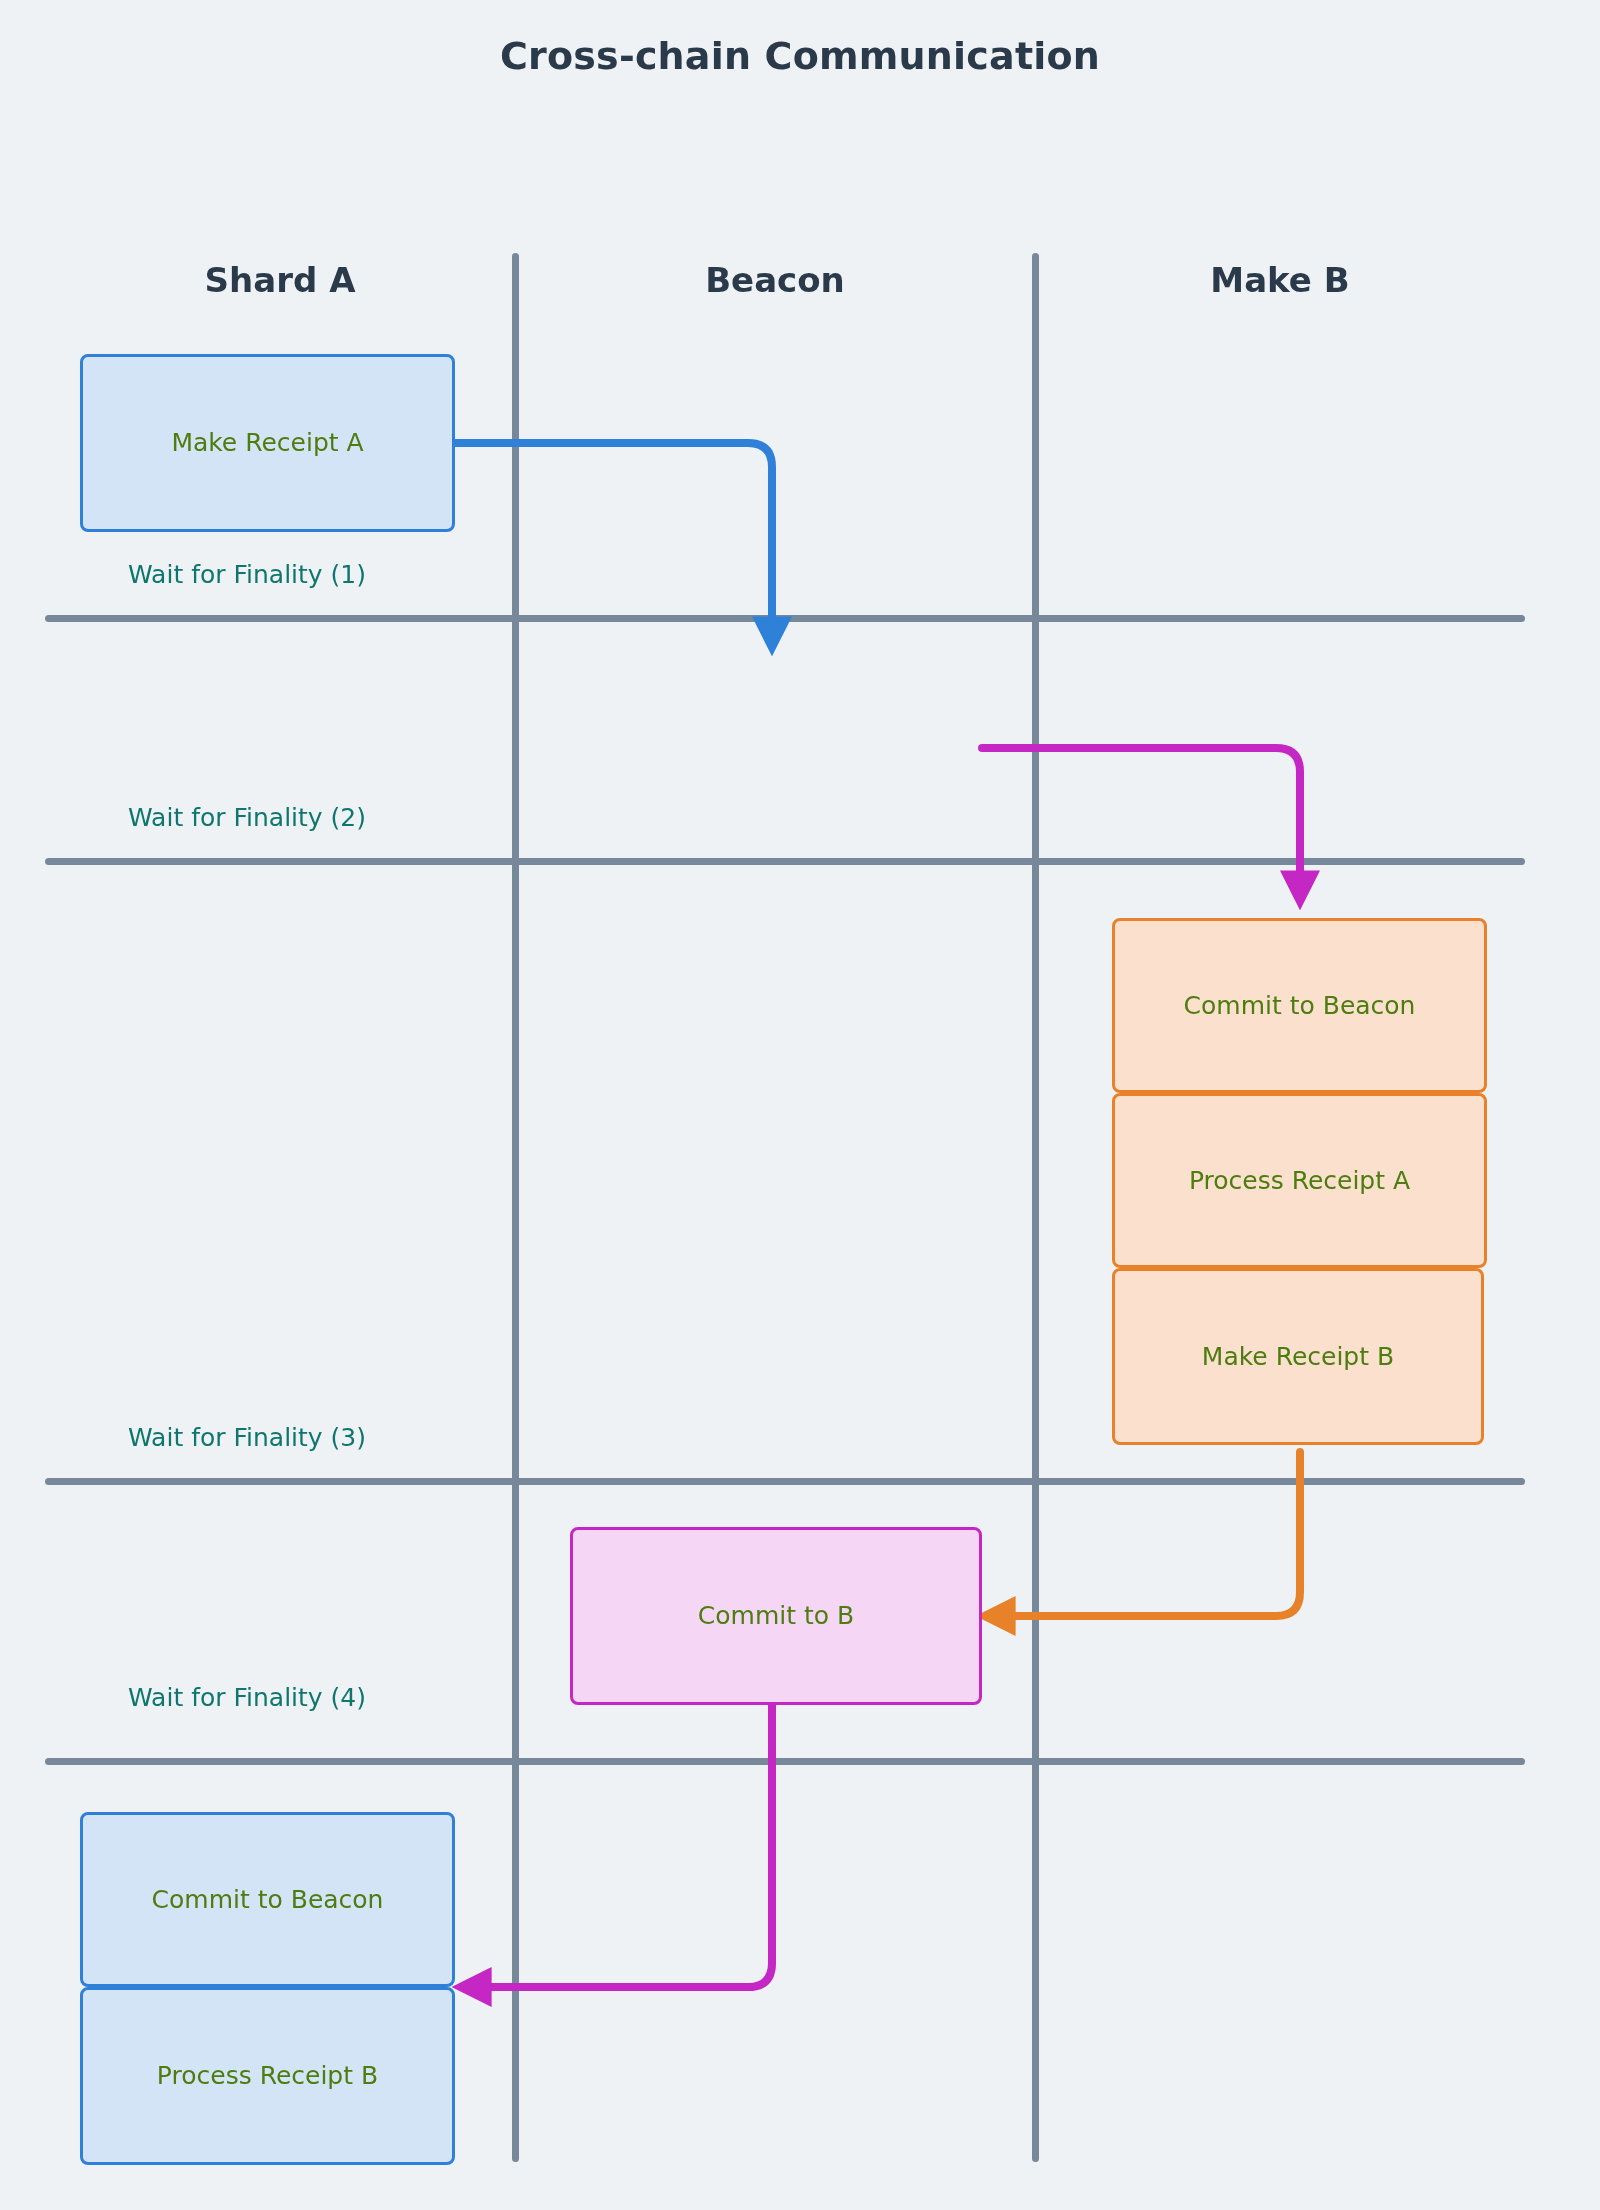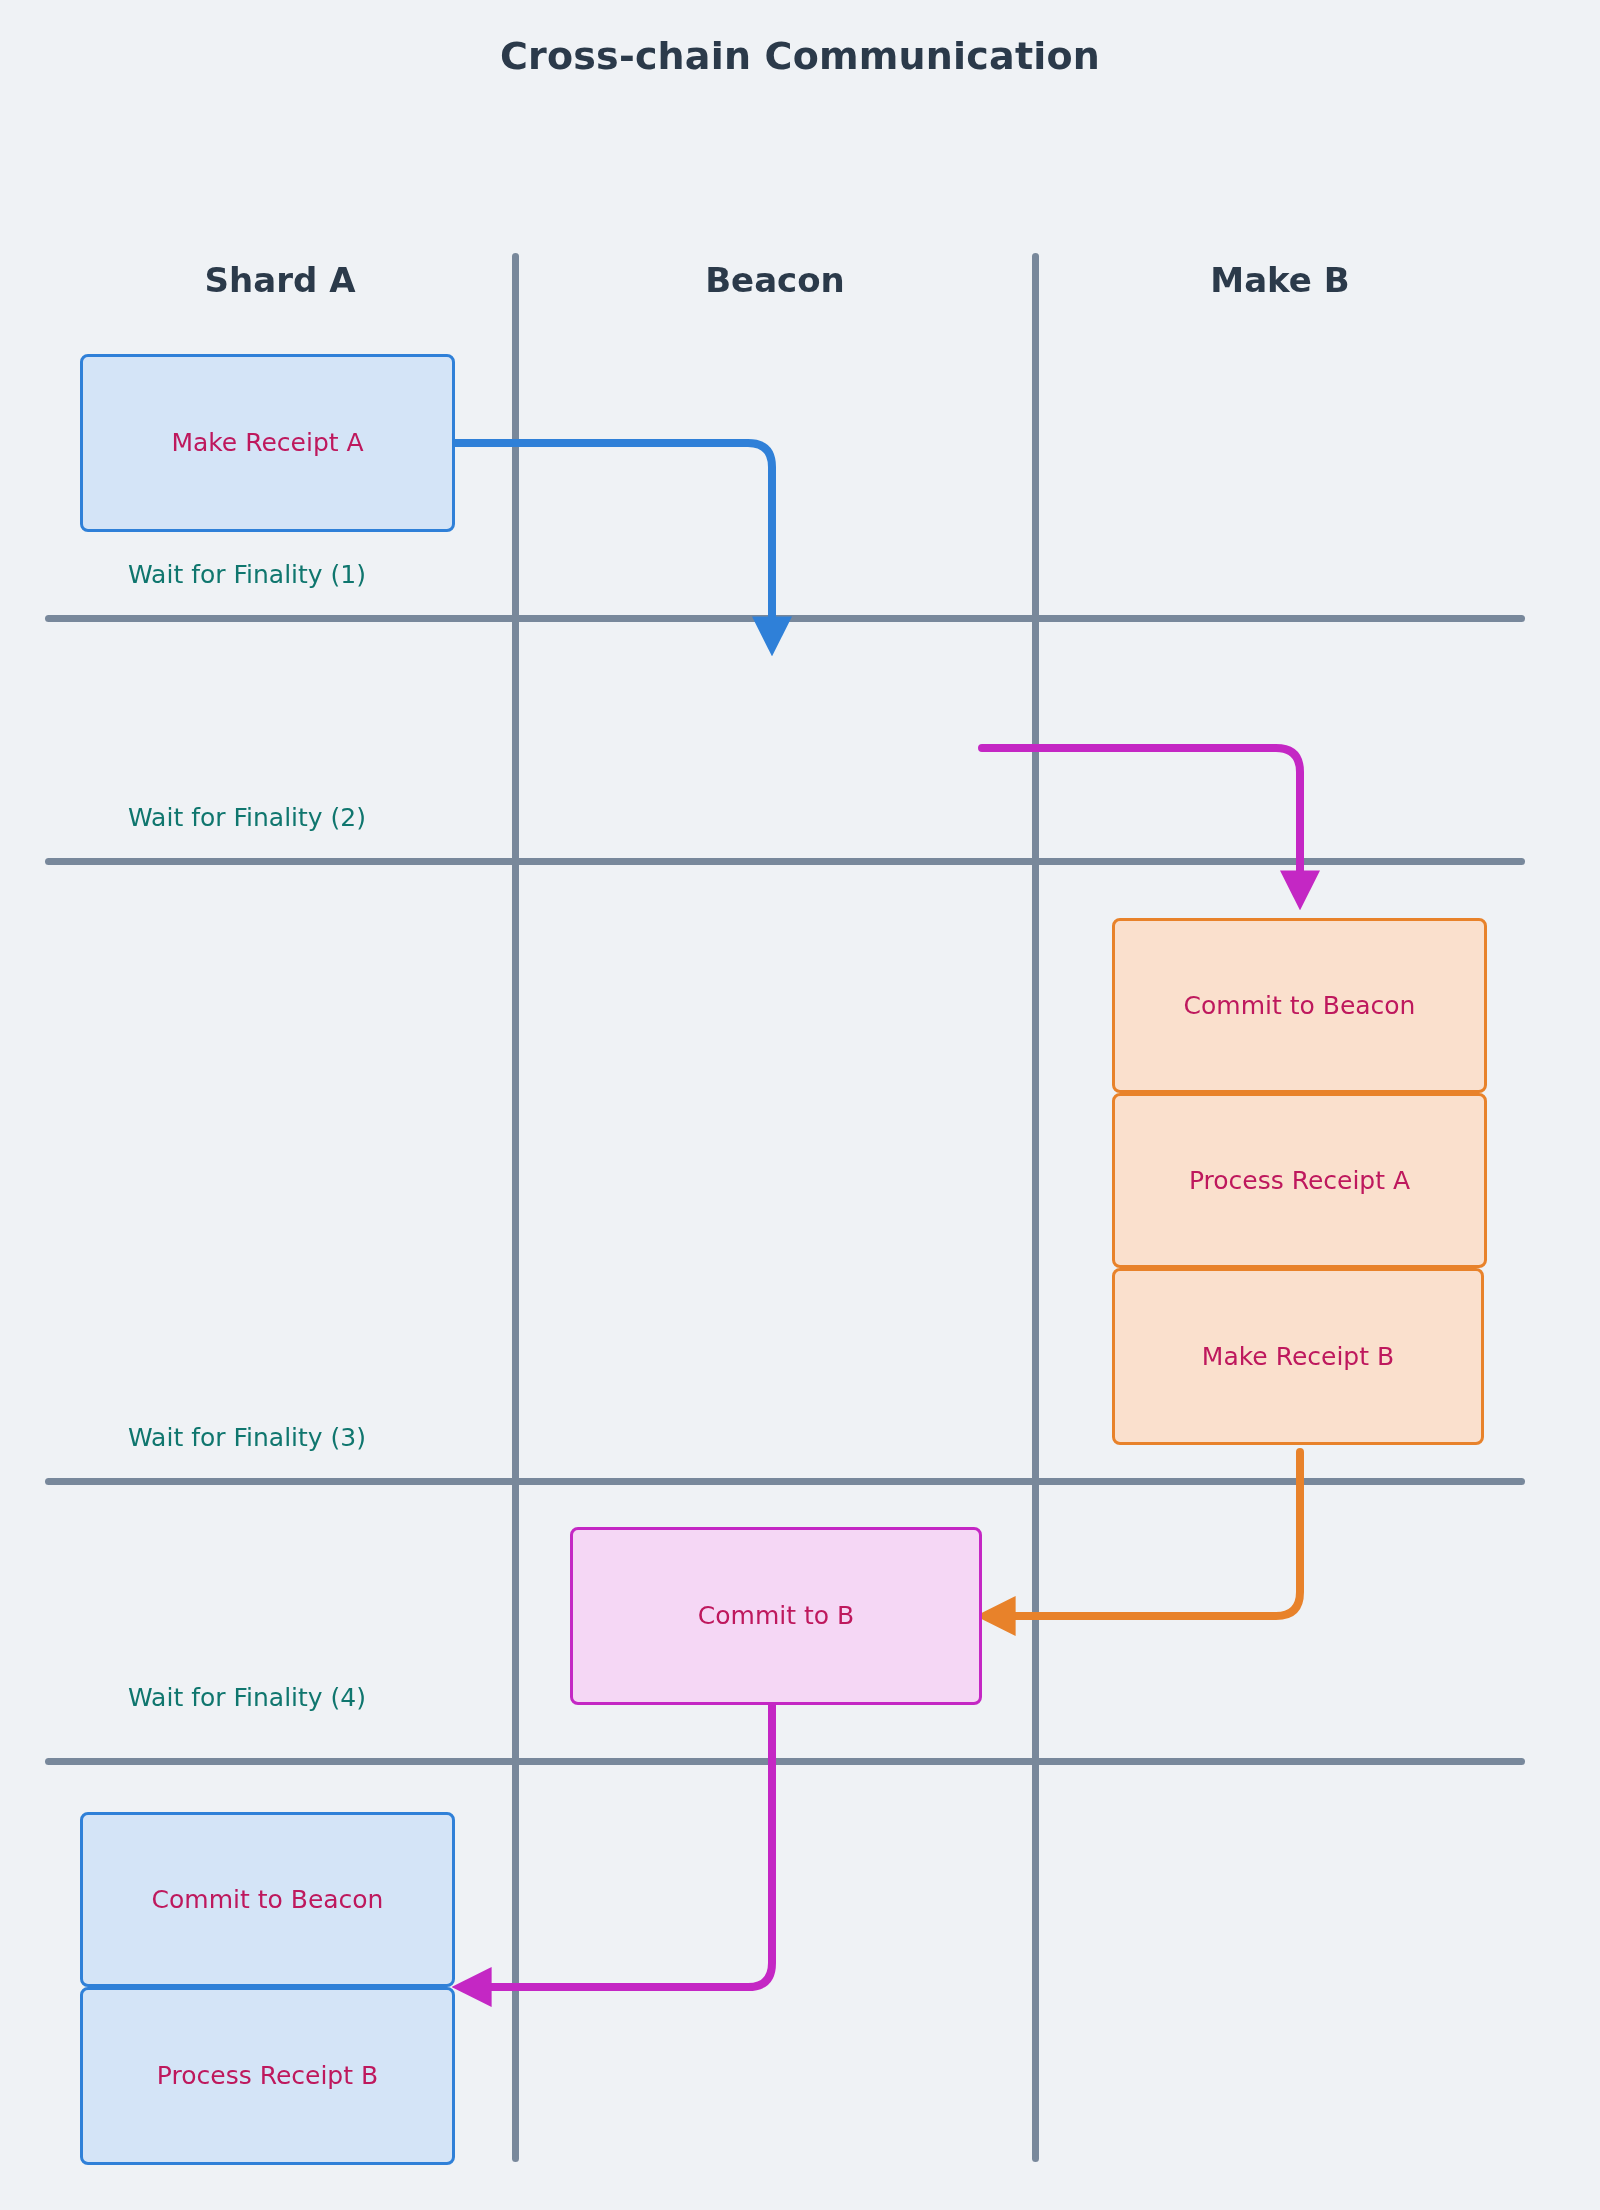--- a/index.html
+++ b/index.html
@@ -74,21 +74,21 @@
 
   .node {
     position: absolute;
     box-sizing: border-box;
     display: flex;
     align-items: center;
     justify-content: center;
     font-size: 25px;
     line-height: 1.2;
     text-align: center;
-    color: #be185d;
+    color: #4d7c0f;
   }
   .node.blue {
     background: #d4e4f7;
     border: 3px solid #2f80d8;
     border-radius: 8px;
   }
   .node.pink {
     background: #f5d7f5;
     border: 3px solid #c427c4;
     border-radius: 8px;

